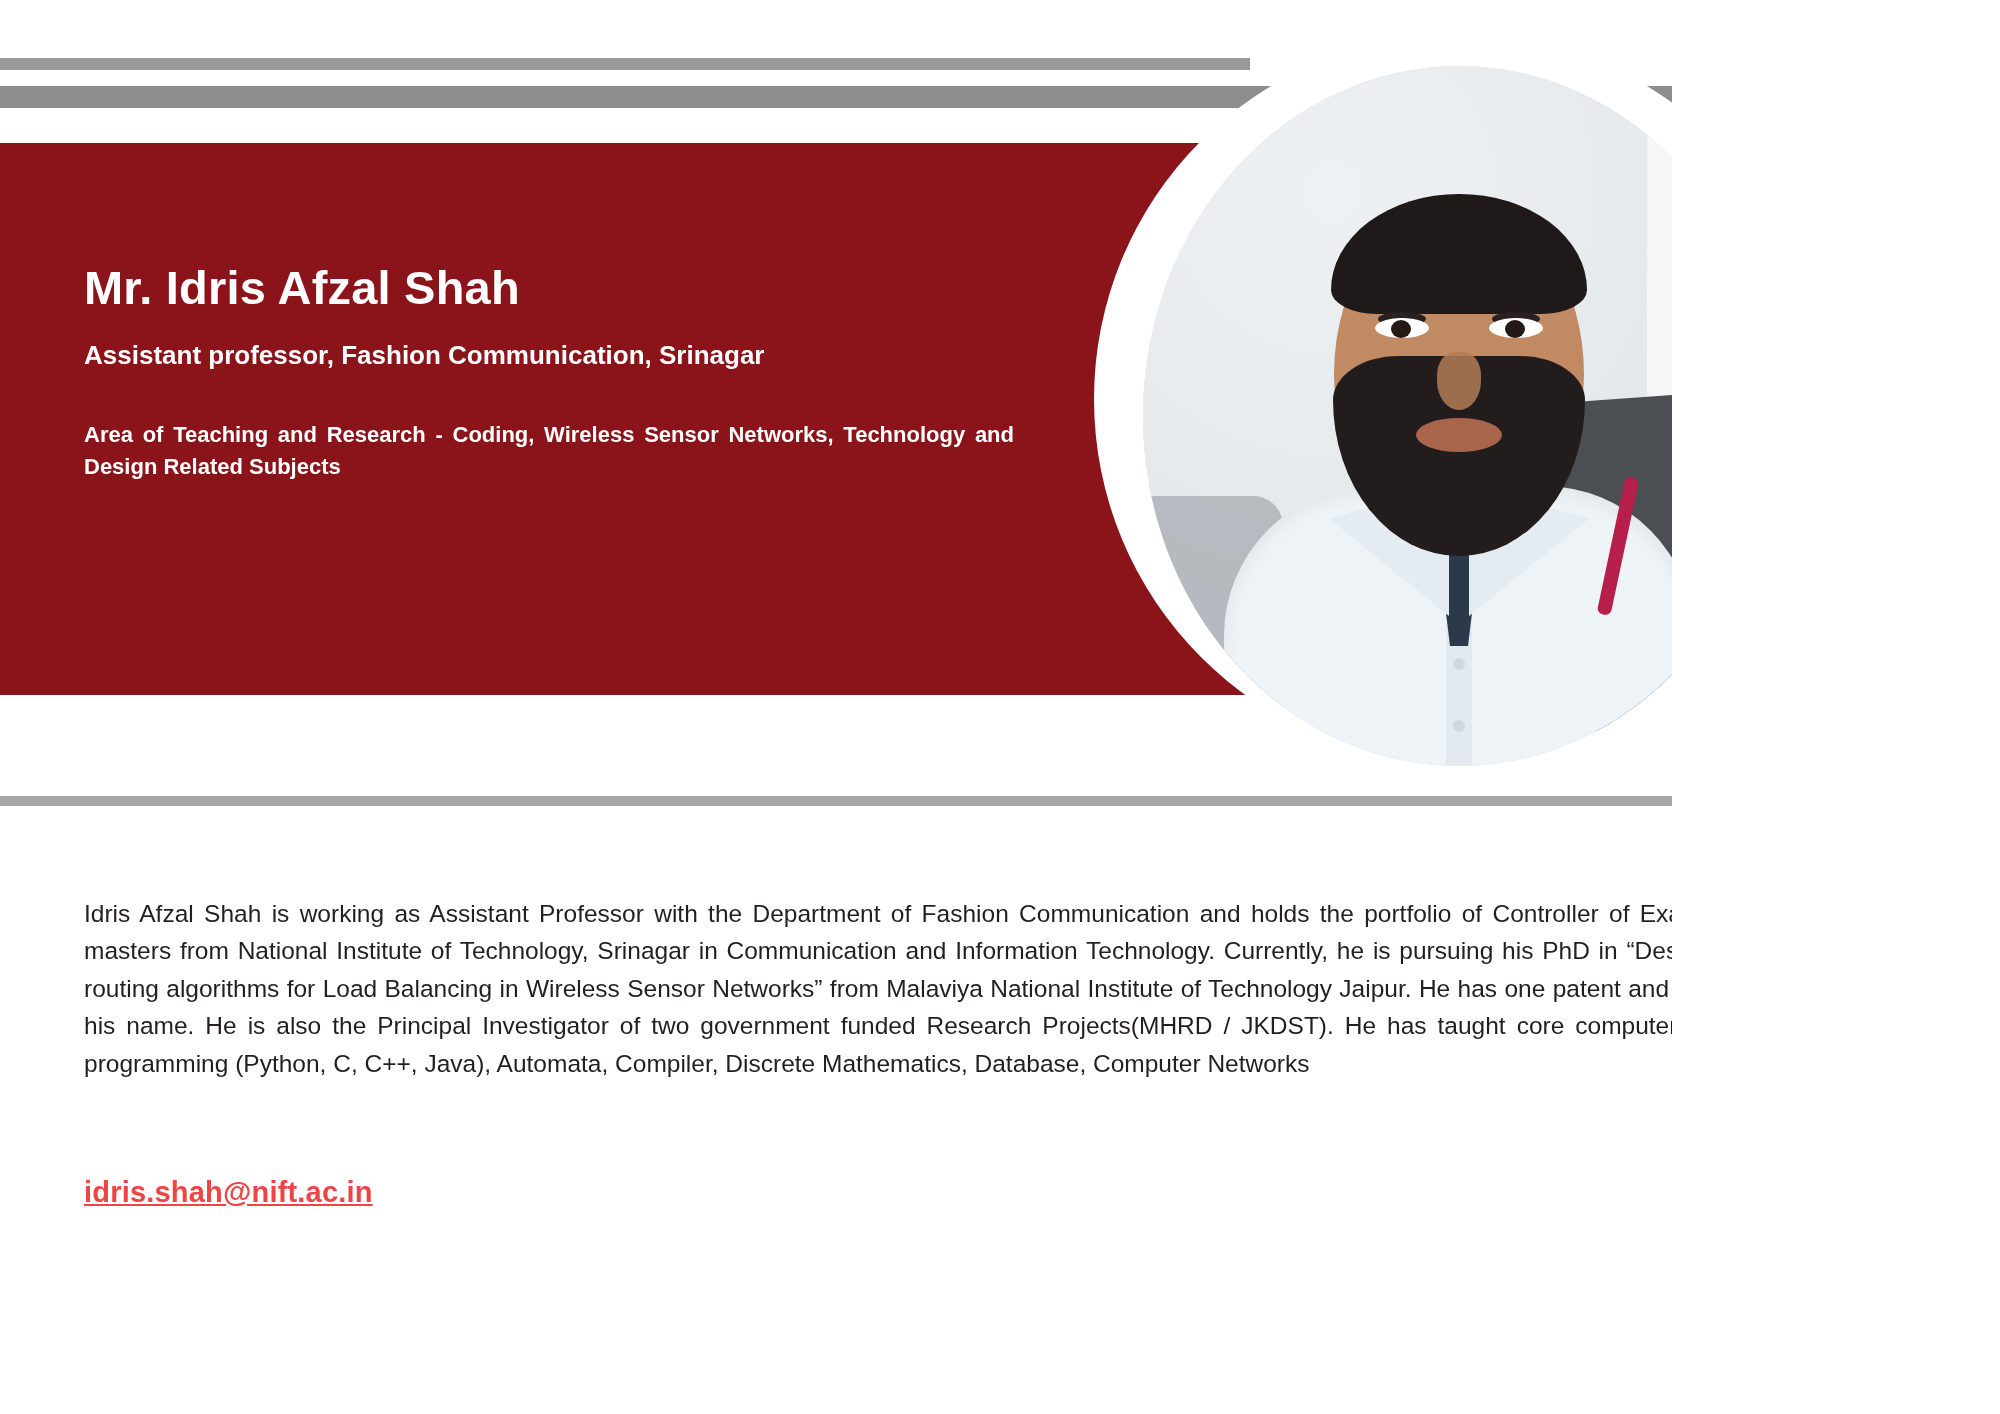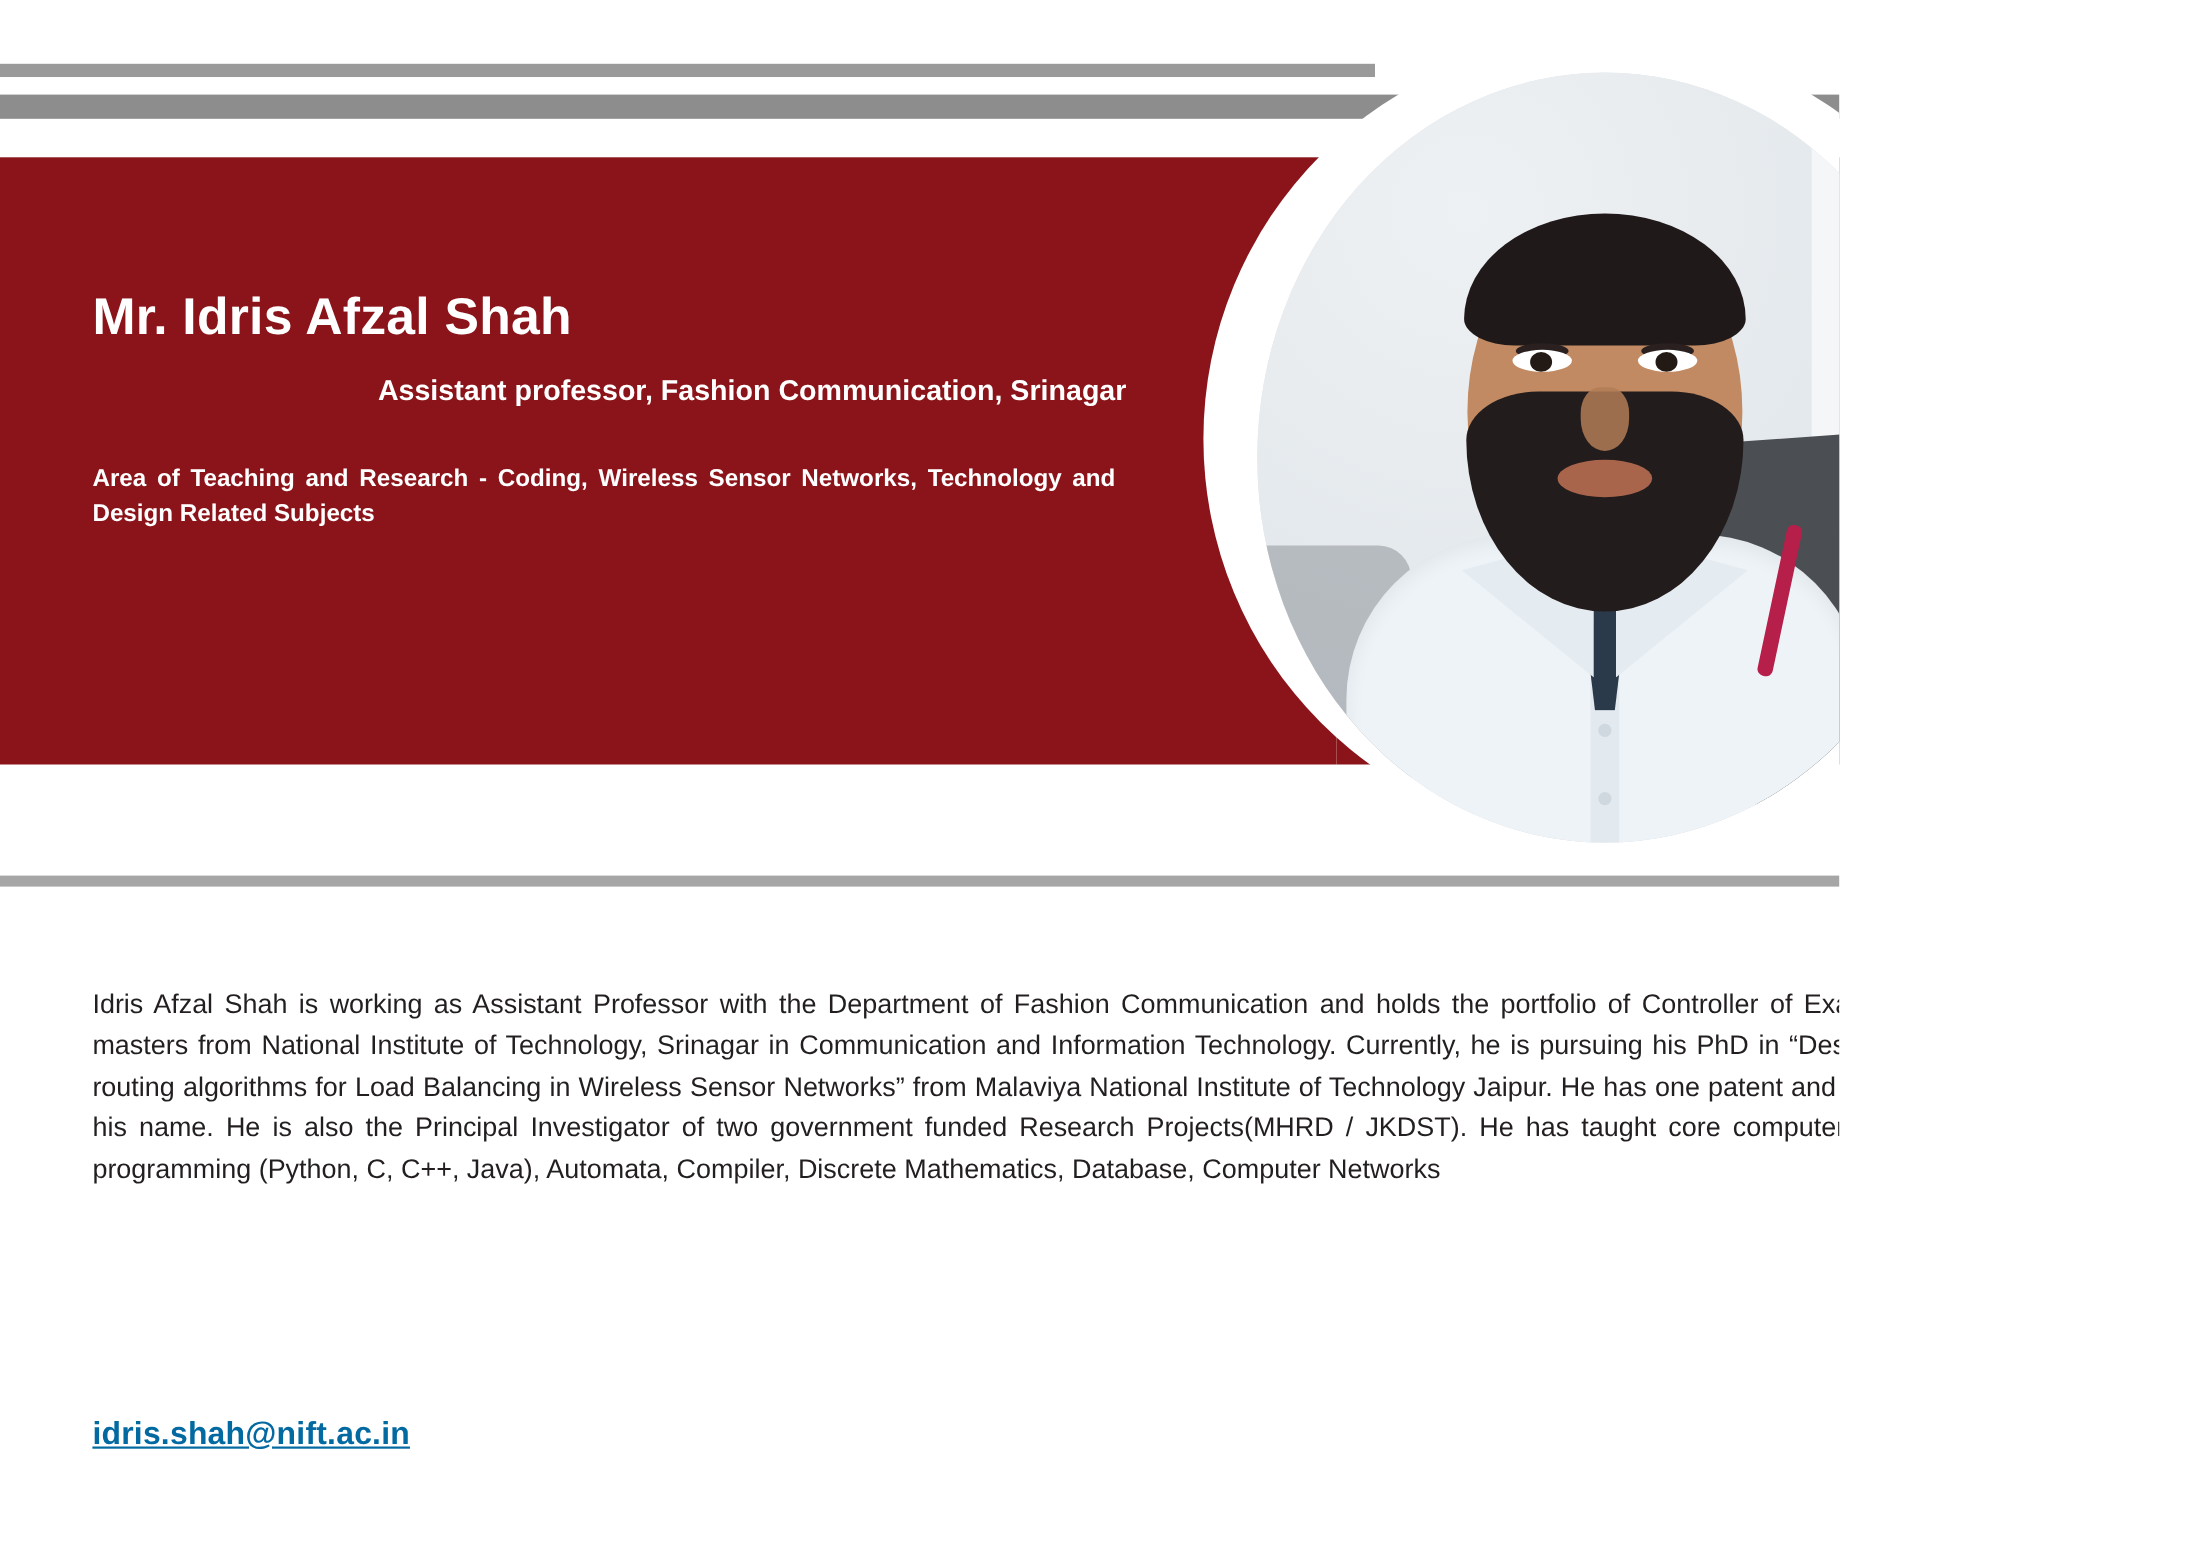--- a/index.html
+++ b/index.html
@@ -286,21 +286,20 @@
     font-weight: 700;
     color: #ffffff;
     letter-spacing: .2px;
     line-height: 1.1;
   }
   .role {
     margin-top: 26px;
     font-size: 26px;
     font-weight: 700;
     color: #ffffff;
-    text-align: right;
   }
   .area {
     margin-top: 48px;
     font-size: 22px;
     font-weight: 700;
     color: #ffffff;
     line-height: 1.45;
     text-align: justify;
     width: 930px;
   }
@@ -324,24 +323,24 @@
     font-size: 24.5px;
     line-height: 1.53;
     color: #231f20;
     text-align: justify;
     text-justify: inter-word;
   }
 
   .email {
     position: absolute;
     left: 84px;
-    top: 1288px;
+    top: 1176px;
     font-size: 29px;
     font-weight: 700;
-    color: #0369a1;
+    color: #ef4444;
     letter-spacing: .2px;
   }
 </style>
 </head>
 <body>
 
 <div class="page">
 
   <div class="stripe stripe-top-1"></div>
   <div class="stripe stripe-top-2"></div>

